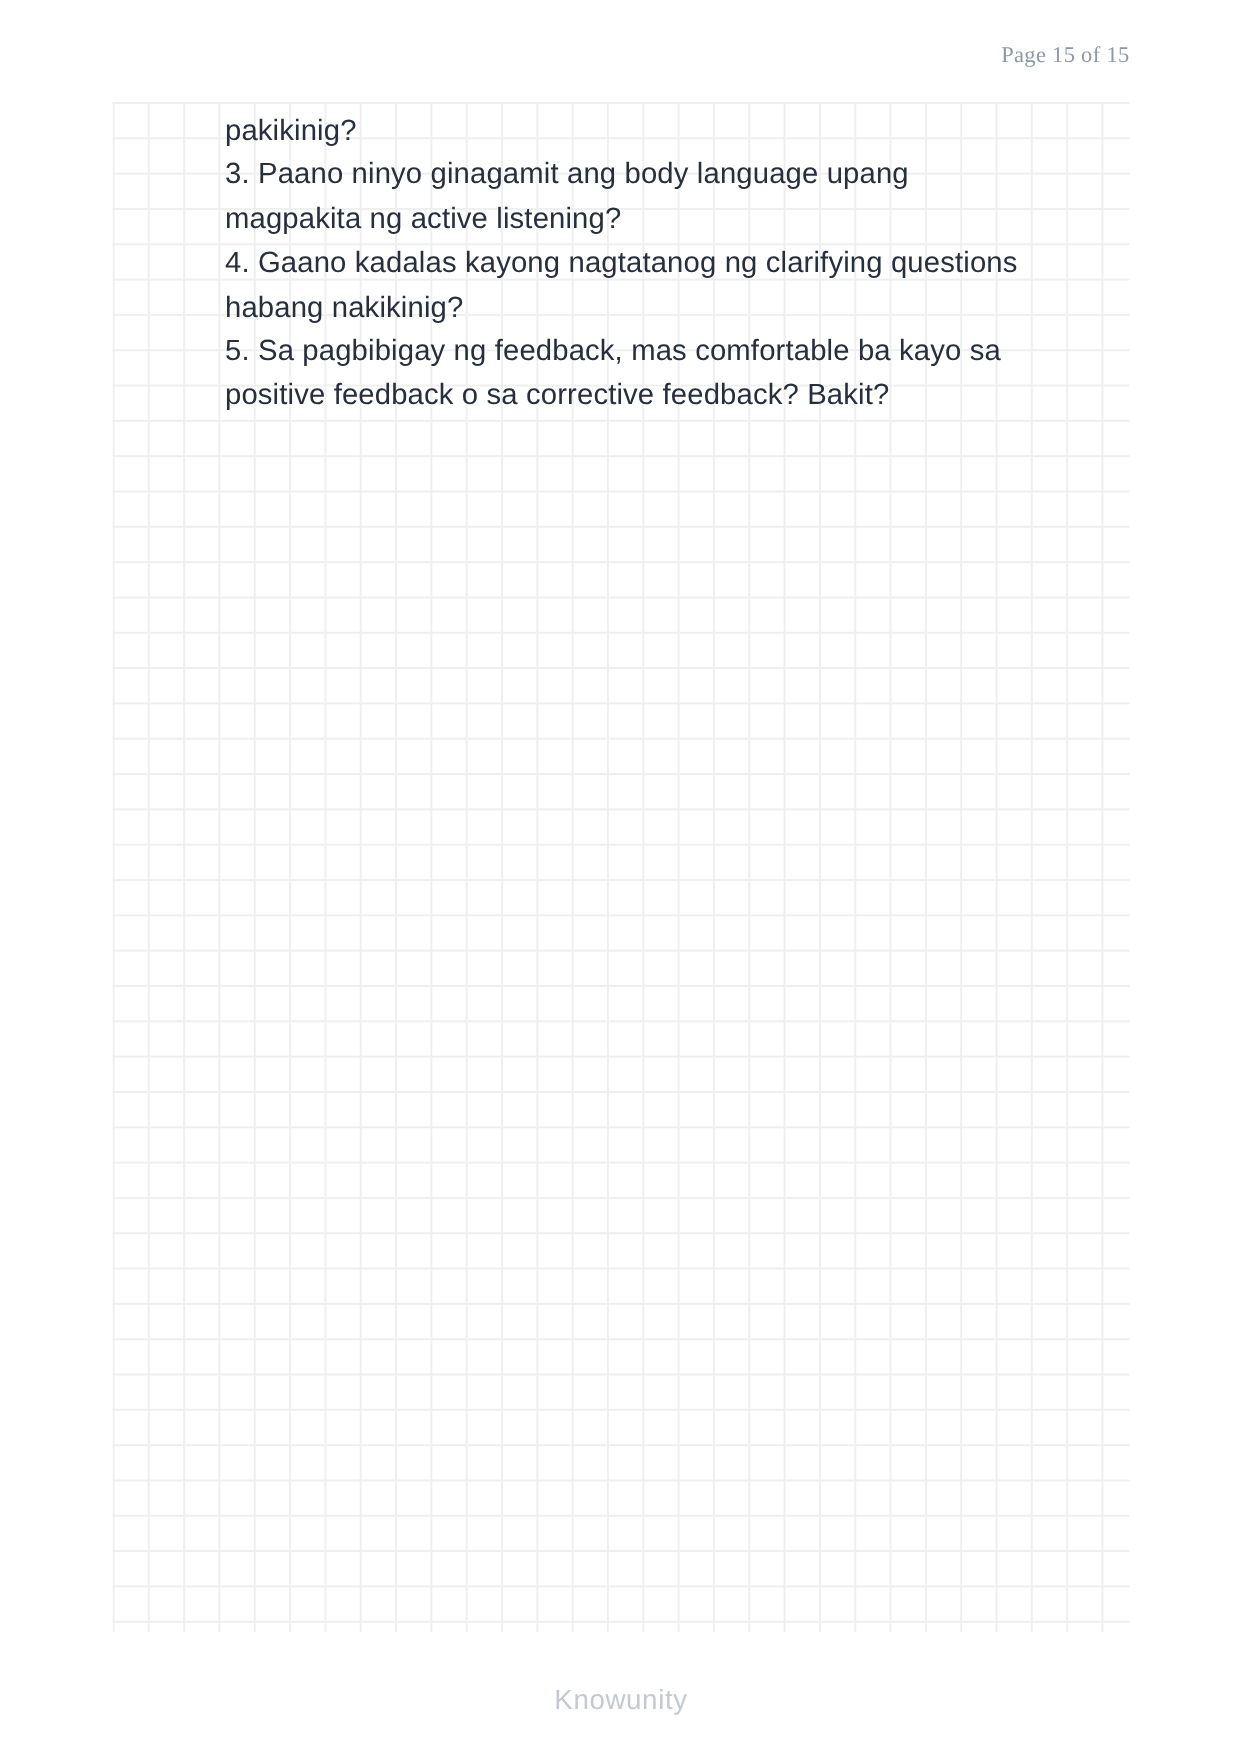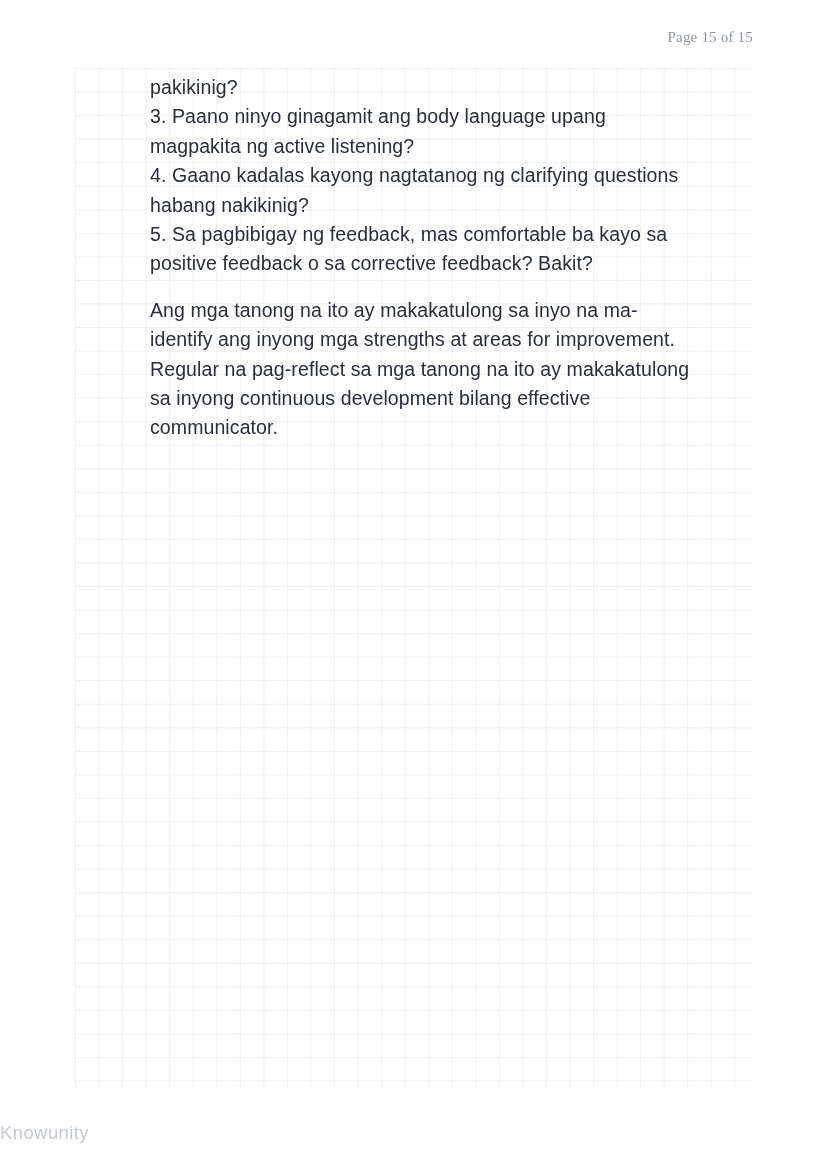--- a/index.html
+++ b/index.html
@@ -58,20 +58,21 @@
 
   .para + .para {
     margin-top: 17px;
   }
 
   .brand-watermark {
     position: absolute;
     top: 1122px;
     left: 0;
     width: 828px;
+    text-align: center;
     font-size: 18.5px;
     color: #c4c9d1;
     letter-spacing: 0.4px;
   }
 </style>
 </head>
 <body>
 
 <div class="page">
 
@@ -80,24 +81,19 @@
   <div class="grid-paper">
 
     <div class="text-block">
       <p class="para">pakikinig?
 3. Paano ninyo ginagamit ang body language upang
 magpakita ng active listening?
 4. Gaano kadalas kayong nagtatanog ng clarifying questions
 habang nakikinig?
 5. Sa pagbibigay ng feedback, mas comfortable ba kayo sa
 positive feedback o sa corrective feedback? Bakit?</p>
-      <p class="para">Ang mga tanong na ito ay makakatulong sa inyo na ma-
-identify ang inyong mga strengths at areas for improvement.
-Regular na pag-reflect sa mga tanong na ito ay makakatulong
-sa inyong continuous development bilang effective
-communicator.</p>
     </div>
 
   </div>
 
   <div class="brand-watermark">Knowunity</div>
 
 </div>
 
 </body></html>

